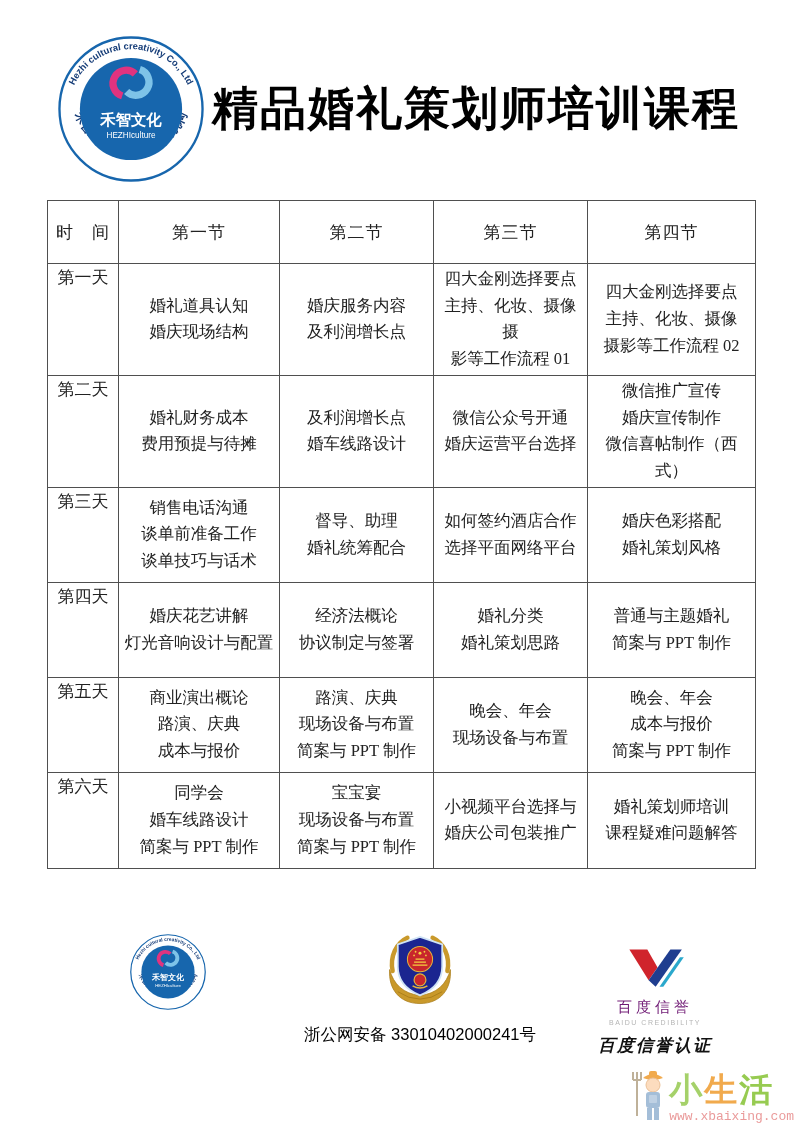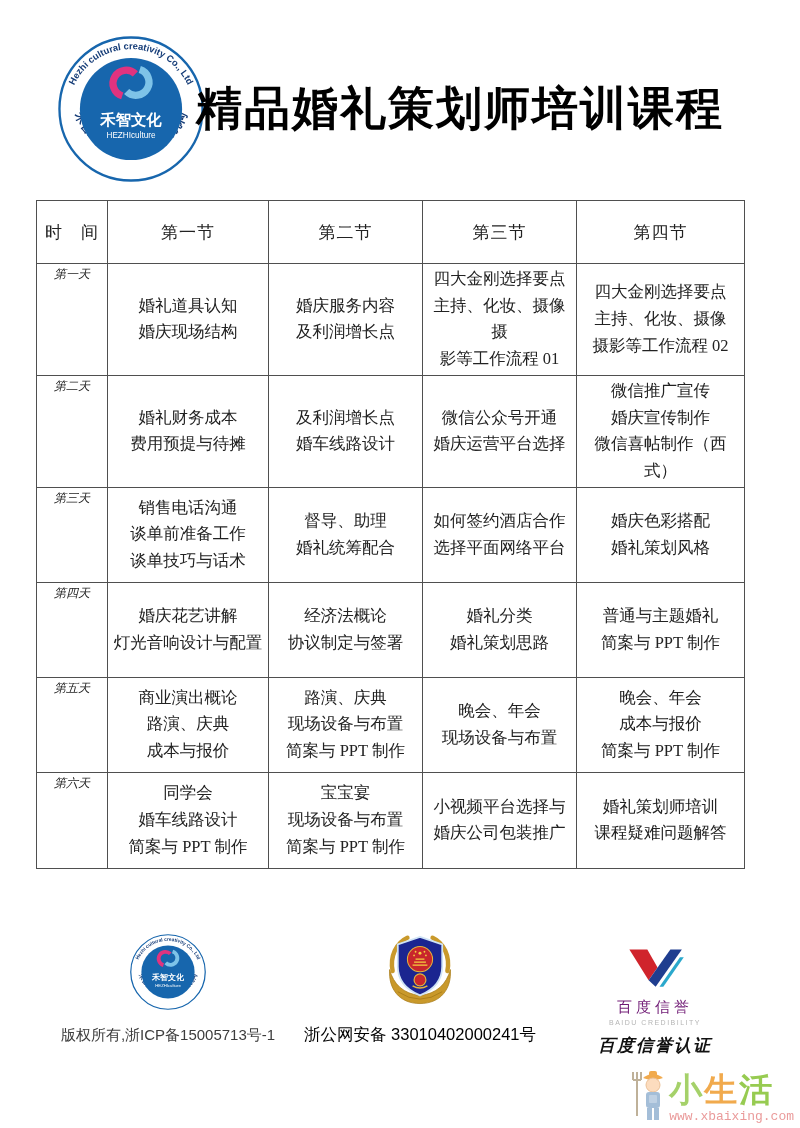--- a/index.html
+++ b/index.html
@@ -6,35 +6,35 @@
   body{
     width:800px;height:1128px;position:relative;background:#ffffff;
     font-family:"Liberation Serif","DejaVu Serif",serif;color:#1f1f1f;
     overflow:hidden;
   }
   
   .logo-box{position:absolute;}
   .logo-box svg{display:block;width:100%;height:100%;}
   #logo-top{left:58px;top:36px;width:146px;height:146px;}
   .page-title{
-    position:absolute;left:196px;top:78px;width:560px;text-align:left;
+    position:absolute;left:196px;top:78px;width:560px;text-align:center;
     font-size:46px;font-weight:bold;letter-spacing:2px;color:#000;
     font-family:"Liberation Serif","DejaVu Serif",serif;white-space:nowrap;
   }
   
   table.course{
-    position:absolute;left:36px;top:200px;width:708px;
+    position:absolute;left:47px;top:200px;width:708px;
     border-collapse:collapse;table-layout:fixed;
   }
   table.course td,table.course th{
     border:1px solid #4f4f4f;text-align:center;font-weight:normal;
     color:#222;padding:2px 5px;box-sizing:border-box;
   }
   table.course thead th{height:63px;font-size:17px;letter-spacing:1px;}
-  td.day{font-size:12px;vertical-align:top;padding-top:24px;font-style:italic;}
+  td.day{font-size:17px;vertical-align:top;padding-top:24px;}
   td.cell{font-size:16.5px;line-height:1.62;white-space:pre-line;vertical-align:middle;}
   tr.r1{height:104px;} tr.r2{height:95px;} tr.r3{height:95px;}
   tr.r4{height:95px;} tr.r5{height:95px;} tr.r6{height:96px;}
   
   .foot-col{position:absolute;text-align:center;font-family:"Liberation Sans","DejaVu Sans",sans-serif;}
   #foot-left{left:40px;top:934px;width:256px;}
   #foot-left .logo-box{position:relative;width:76px;height:76px;margin:0 auto;}
   .copyright{margin-top:16px;font-size:15px;color:#3c3c3c;}
   #foot-mid{left:300px;top:932px;width:240px;}
   #foot-mid svg{width:74px;height:78px;display:block;margin:0 auto;}
@@ -192,21 +192,20 @@
       <text font-size="8.2" font-weight="bold" fill="#163d78" font-family="Liberation Sans, sans-serif">
         <textPath href="#arcBot2" startOffset="50%" text-anchor="middle">禾智主持主播策划培训机构</textPath>
       </text>
       <circle cx="50" cy="50" r="35" fill="#1766ad"></circle>
       <path d="M44 41 a9 9 0 1 1 9 -15" stroke="#e0337f" stroke-width="5" fill="none"></path>
       <path d="M56 23 a9 9 0 1 1 -9 15" stroke="#7ec3e8" stroke-width="5" fill="none"></path>
       <text x="50" y="61" text-anchor="middle" font-size="10.5" font-weight="bold" fill="#ffffff">禾智文化</text>
       <text x="50" y="70" text-anchor="middle" font-size="5.6" fill="#ffffff" font-family="Liberation Sans, sans-serif">HEZHIculture</text>
     </svg>
   </div>
-  <div class="copyright">版权所有,浙ICP备15005713号-1</div>
 </div>
 
 <div class="foot-col" id="foot-mid">
   <svg viewBox="0 0 100 104">
 
     <path d="M50 96 C22 96 7 76 9 50 C14 70 28 83 50 85 C72 83 86 70 91 50 C93 76 78 96 50 96 Z" fill="#c9992b" stroke="#a87c18" stroke-width="1"></path>
     <path d="M13 52 C9 32 18 14 33 7" fill="none" stroke="#c9992b" stroke-width="6" stroke-linecap="round"></path>
     <path d="M87 52 C91 32 82 14 67 7" fill="none" stroke="#c9992b" stroke-width="6" stroke-linecap="round"></path>
     <path d="M20 80 Q50 100 80 80" fill="none" stroke="#a87c18" stroke-width="1.2"></path>
 

